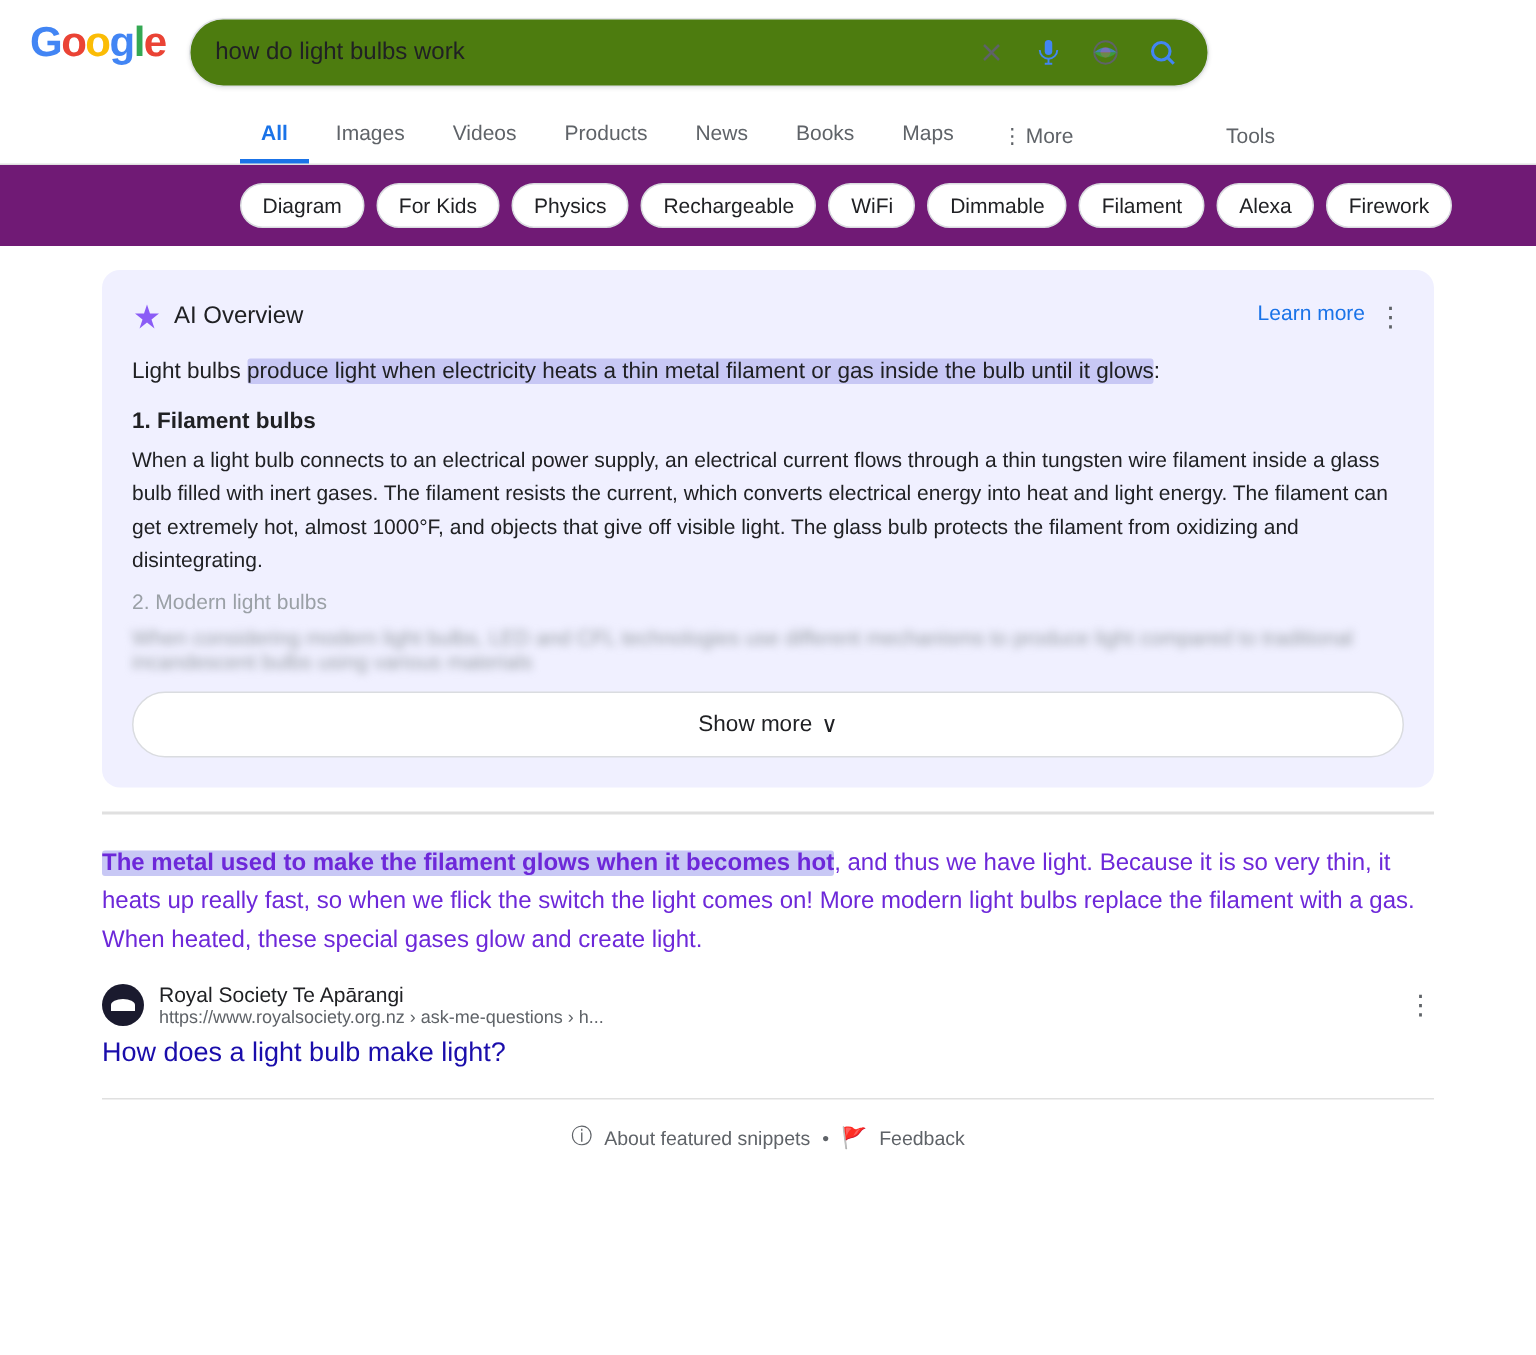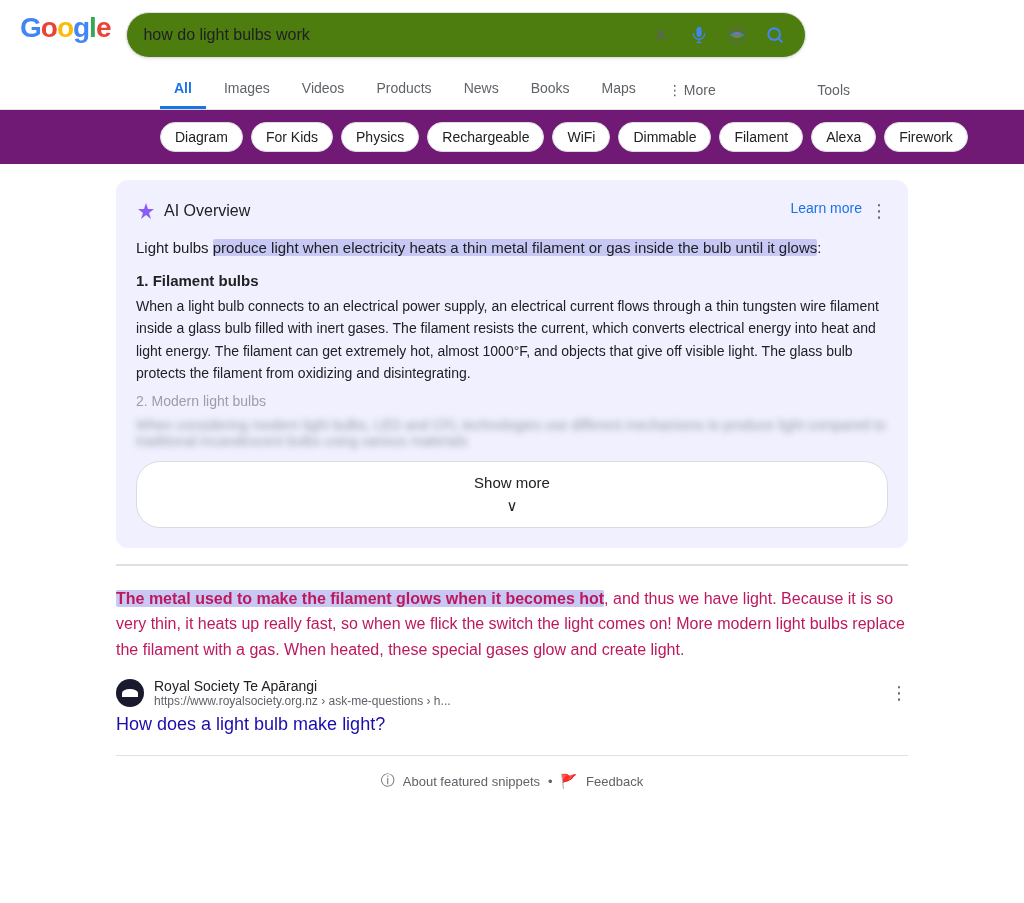--- a/index.html
+++ b/index.html
@@ -124,21 +124,21 @@
       border-radius: 20px;
       font-size: 14px;
       color: #202124;
       cursor: pointer;
       white-space: nowrap;
       background: #fff;
     }
 
     
     .main-content {
-      padding: 0 116px;
+      padding: 0 68px;
     }
 
     
     .ai-overview-section {
       background: #f0f0ff;
       border-radius: 12px;
       padding: 20px;
       margin: 16px 0;
     }
     .ai-overview-header {
@@ -218,32 +218,31 @@
       width: 100%;
       padding: 12px;
       border: 1px solid #dadce0;
       border-radius: 24px;
       background: #fff;
       cursor: pointer;
       font-size: 15px;
       color: #202124;
       gap: 6px;
       margin-top: 12px;
-      flex-direction: column;
     }
 
     
     .featured-snippet {
       padding: 20px 0;
       border-top: 1px solid #e0e0e0;
     }
     .snippet-text {
       font-size: 16px;
       line-height: 1.6;
-      color: #be185d;
+      color: #6d28d9;
       margin-bottom: 16px;
     }
     .snippet-text .highlight-blue {
       background-color: #c8c8f5;
       border-radius: 2px;
       font-weight: 600;
     }
 
     
     .source-row {

